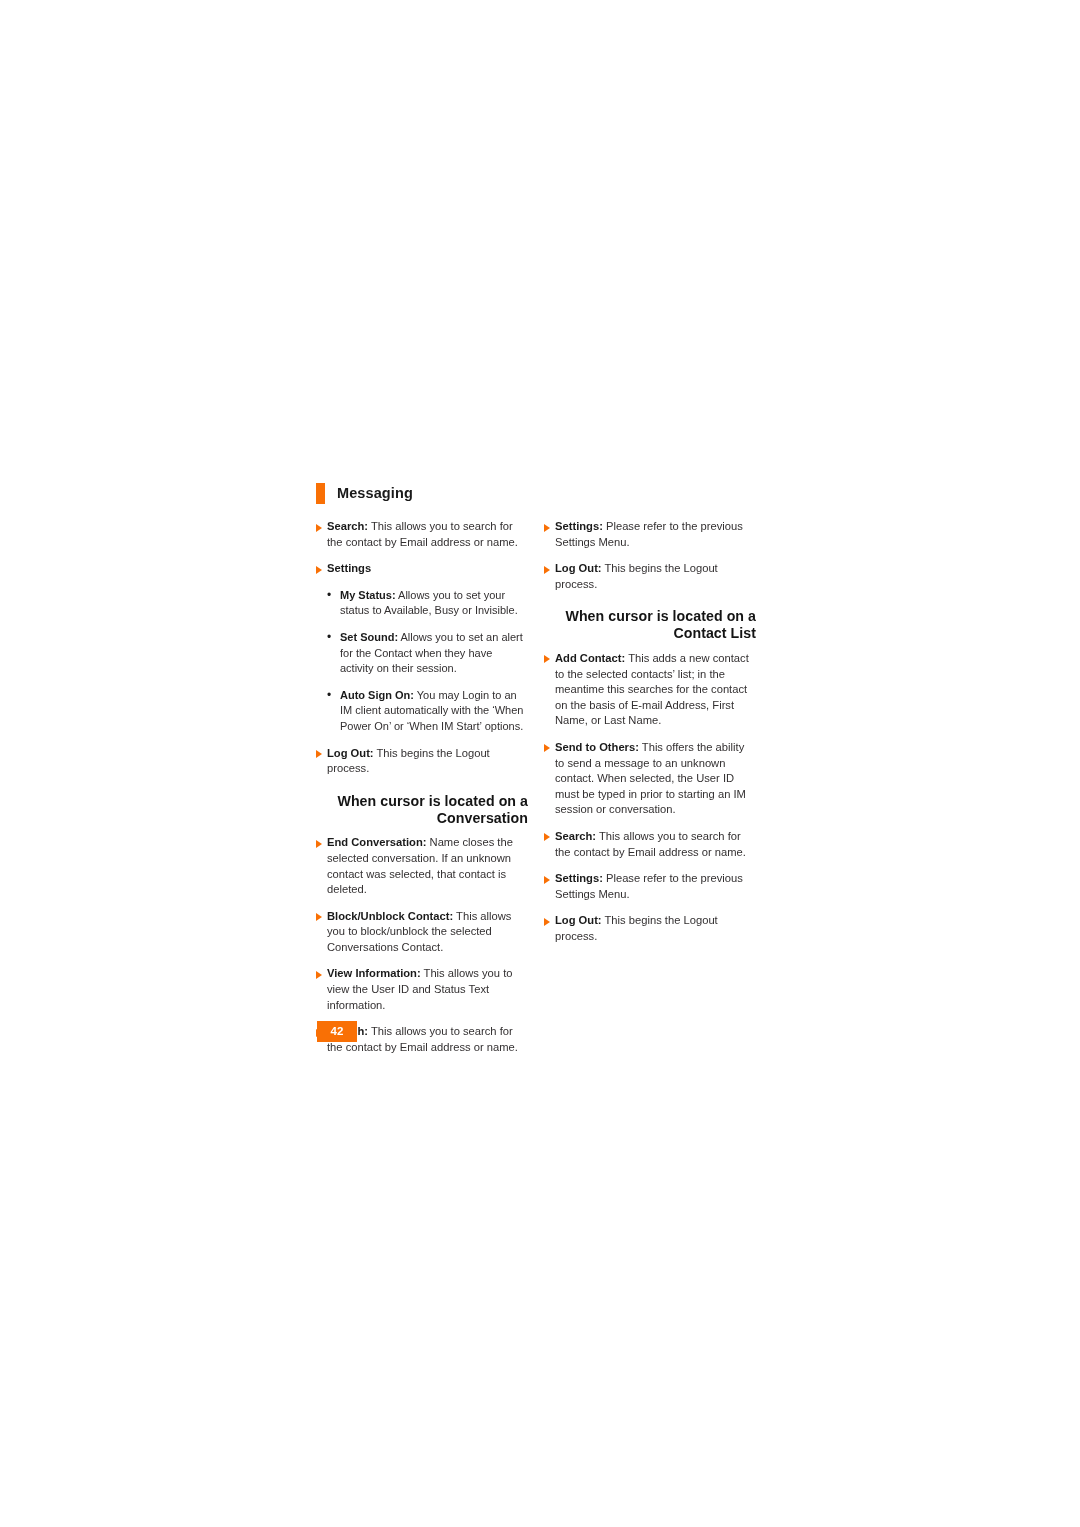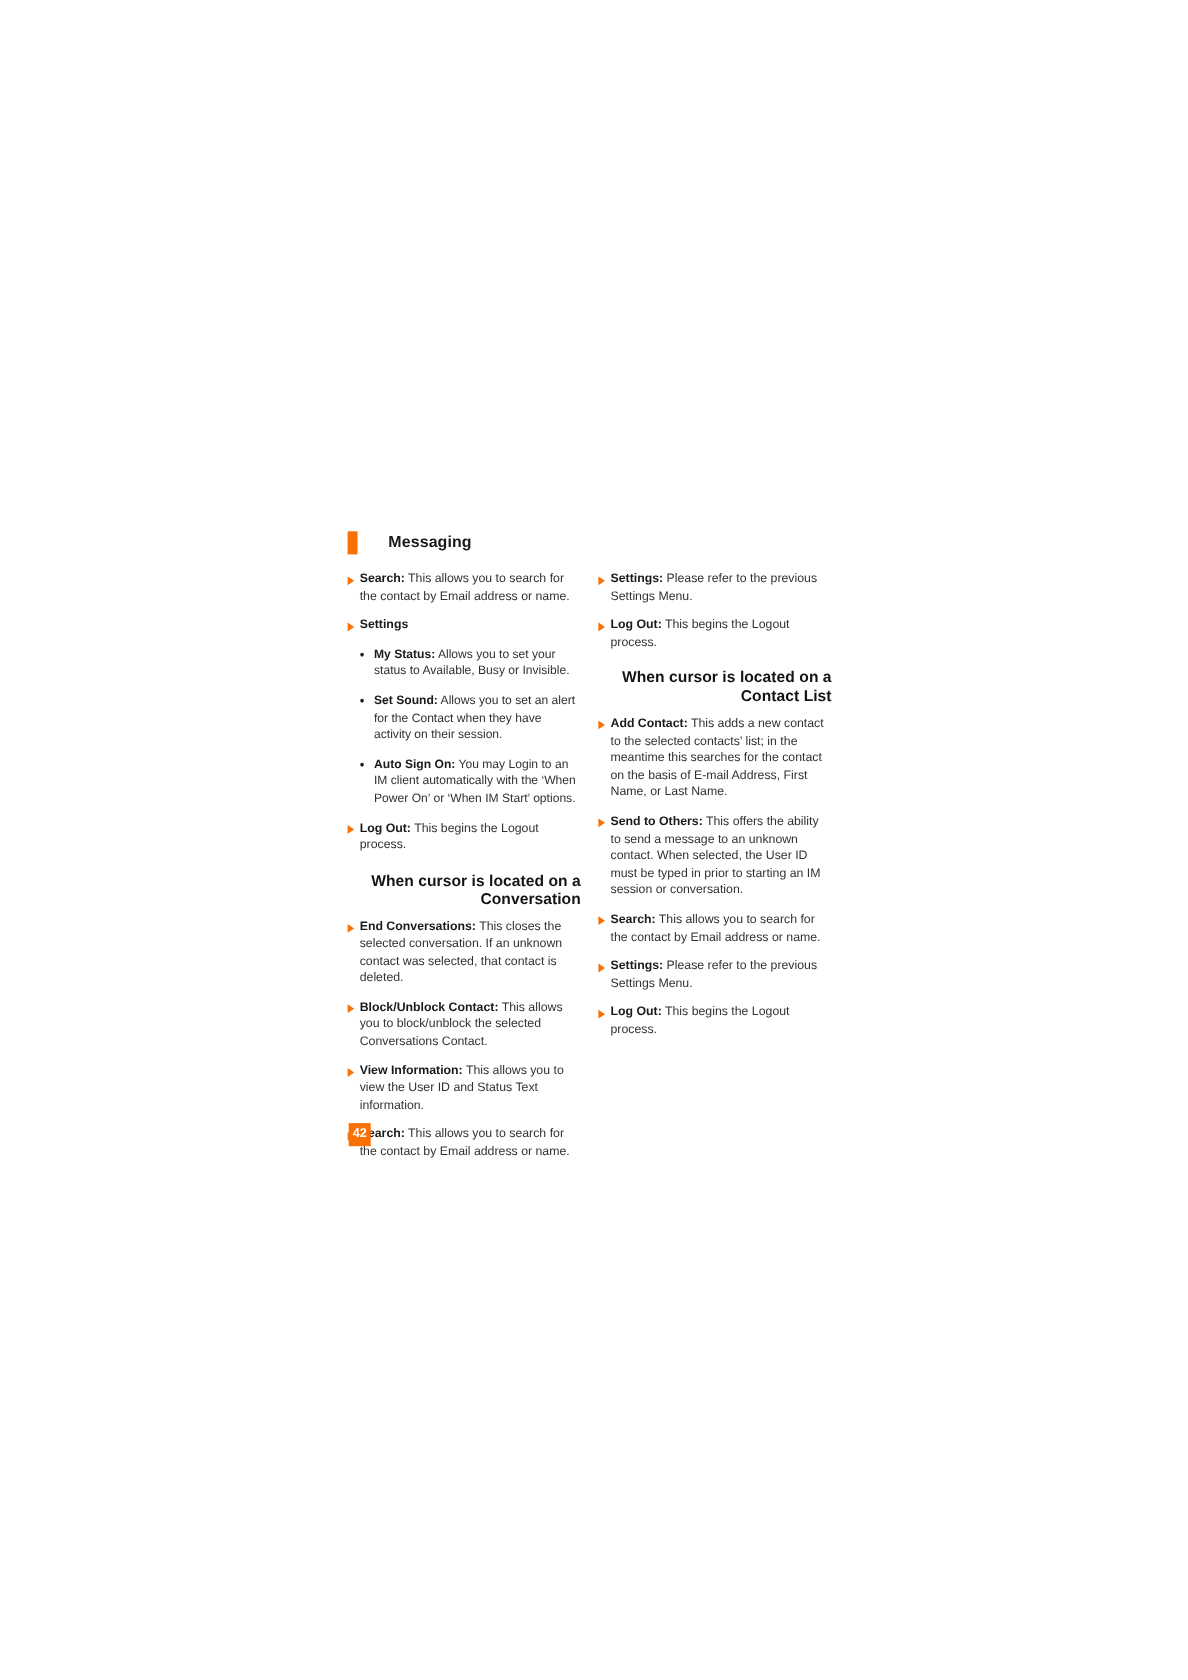--- a/index.html
+++ b/index.html
@@ -25,21 +25,21 @@
     background: #ffffff;
   }
 
   
   .section-header {
     position: absolute;
     left: 316px;
     top: 483px;
     display: flex;
     align-items: center;
-    gap: 28px;
+    gap: 12px;
   }
   .header-bar {
     width: 9px;
     height: 21px;
     background: #f97005;
     flex: none;
   }
   .header-title {
     font-size: 14.5px;
     font-weight: bold;
@@ -119,21 +119,21 @@
     margin-bottom: 9px;
     letter-spacing: 0.05px;
     text-align: right;
   }
 
   
   .page-number {
     position: absolute;
     left: 317px;
     top: 1021px;
-    width: 20px;
+    width: 40px;
     height: 21px;
     background: #f97005;
     color: #ffffff;
     font-size: 11.5px;
     font-weight: bold;
     display: flex;
     align-items: center;
     justify-content: center;
     line-height: 1;
   }
@@ -150,21 +150,21 @@
 
   <div class="columns">
     <div class="col" id="col-left">
         <div class="tri-item"><span class="lead">Search:</span><span> This allows you to search for the contact by Email address or name.</span></div>
         <div class="tri-item"><span class="lead">Settings</span><span></span></div>
         <div class="dot-item"><span class="lead">My Status:</span><span> Allows you to set your status to Available, Busy or Invisible.</span></div>
         <div class="dot-item"><span class="lead">Set Sound:</span><span> Allows you to set an alert for the Contact when they have activity on their session.</span></div>
         <div class="dot-item"><span class="lead">Auto Sign On:</span><span> You may Login to an IM client automatically with the ‘When Power On’ or ‘When IM Start’ options.</span></div>
         <div class="tri-item"><span class="lead">Log Out:</span><span> This begins the Logout process.</span></div>
         <div class="subhead">When cursor is located on a Conversation</div>
-        <div class="tri-item"><span class="lead">End Conversations:</span><span> This closes the selected conversation. If an unknown contact was selected, that contact is deleted.</span></div>
+        <div class="tri-item"><span class="lead">End Conversation:</span><span> Name closes the selected conversation. If an unknown contact was selected, that contact is deleted.</span></div>
         <div class="tri-item"><span class="lead">Block/Unblock Contact:</span><span> This allows you to block/unblock the selected Conversations Contact.</span></div>
         <div class="tri-item"><span class="lead">View Information:</span><span> This allows you to view the User ID and Status Text information.</span></div>
         <div class="tri-item"><span class="lead">Search:</span><span> This allows you to search for the contact by Email address or name.</span></div>
       </div>
     <div class="col" id="col-right">
         <div class="tri-item"><span class="lead">Settings:</span><span> Please refer to the previous Settings Menu.</span></div>
         <div class="tri-item"><span class="lead">Log Out:</span><span> This begins the Logout process.</span></div>
         <div class="subhead">When cursor is located on a Contact List</div>
         <div class="tri-item"><span class="lead">Add Contact:</span><span> This adds a new contact to the selected contacts’ list; in the meantime this searches for the contact on the basis of E-mail Address, First Name, or Last Name.</span></div>
         <div class="tri-item"><span class="lead">Send to Others:</span><span> This offers the ability to send a message to an unknown contact. When selected, the User ID must be typed in prior to starting an IM session or conversation.</span></div>

